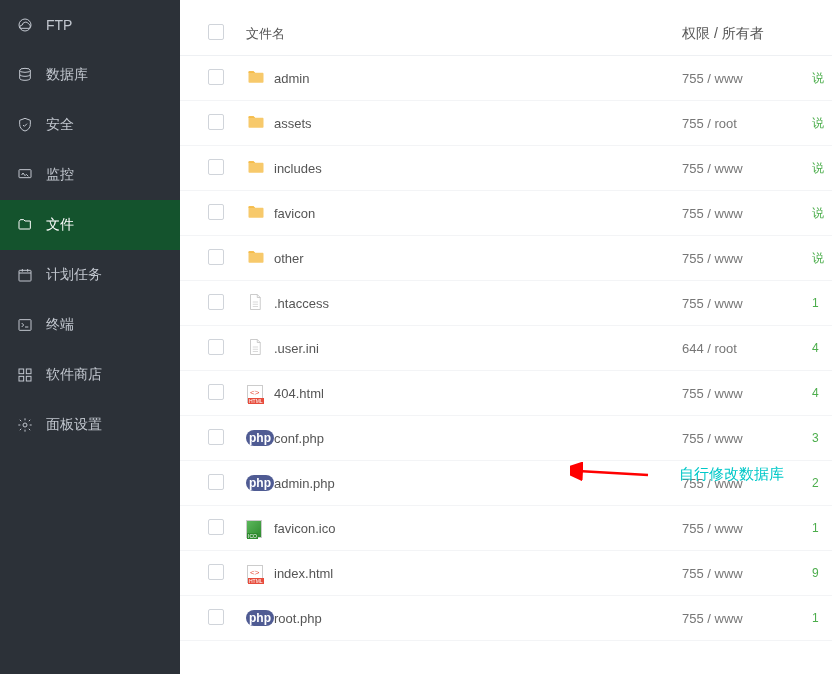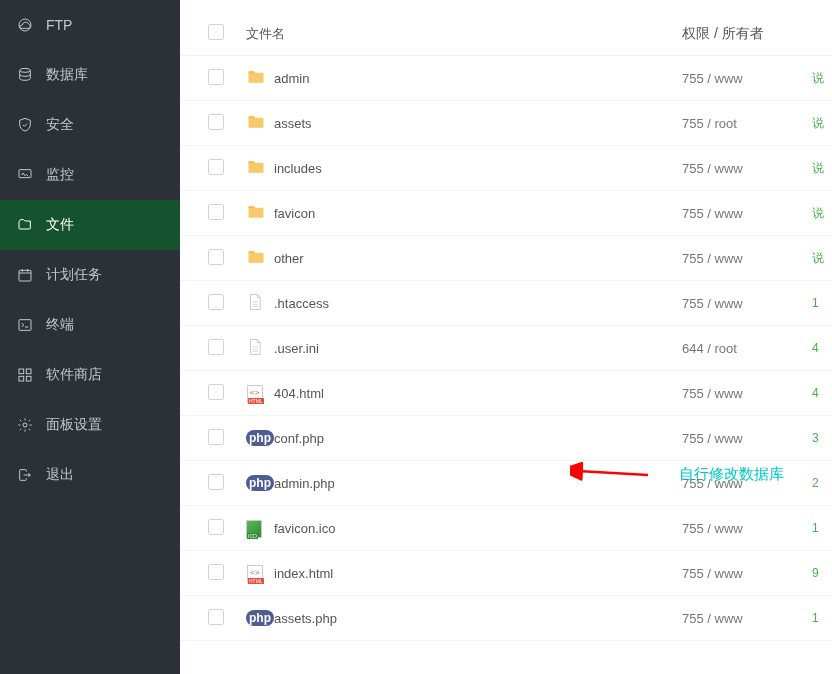--- a/index.html
+++ b/index.html
@@ -123,29 +123,20 @@
   </div>
   <div class="sidebar-item">
     <span class="icon">
         <svg viewBox="0 0 24 24">
           <circle cx="12" cy="12" r="3"></circle>
           <path d="M12 2v3M12 19v3M4.2 4.2l2.1 2.1M17.7 17.7l2.1 2.1M2 12h3M19 12h3M4.2 19.8l2.1-2.1M17.7 6.3l2.1-2.1"></path>
         </svg>
       </span>
     <span class="sidebar-item-label">面板设置</span>
   </div>
-  <div class="sidebar-item">
-    <span class="icon">
-        <svg viewBox="0 0 24 24">
-          <path d="M14 7V5a1 1 0 00-1-1H5a1 1 0 00-1 1v14a1 1 0 001 1h8a1 1 0 001-1v-2"></path>
-          <path d="M10 12h10M17 9l3 3-3 3"></path>
-        </svg>
-      </span>
-    <span class="sidebar-item-label">退出</span>
-  </div>
 </div>
 
 <div class="main">
   <div class="table-header">
     <div class="col-check"><span class="checkbox"></span></div>
     <div class="col-name">文件名</div>
     <div class="col-perm">权限 / 所有者</div>
     <div class="col-extra"></div>
   </div>
   <div id="file-list">
@@ -292,21 +283,21 @@
         </div>
         <div class="col-name">index.html</div>
         <div class="col-perm">755 / www</div>
         <div class="col-extra">9</div>
       </div>
       <div class="file-row">
         <div class="col-check"><span class="checkbox"></span></div>
         <div class="col-icon">
           <span class="php-badge">php</span>
         </div>
-        <div class="col-name">assets.php</div>
+        <div class="col-name">root.php</div>
         <div class="col-perm">755 / www</div>
         <div class="col-extra">1</div>
       </div>
     </div>
 
   <div class="arrow" style="left:390px; top:450px;">
     <svg viewBox="0 0 80 20">
         <defs>
           <marker id="ah" markerWidth="10" markerHeight="8" refX="2" refY="4" orient="auto">
             <polygon points="0 0, 10 4, 0 8" fill="#ff0000"></polygon>

